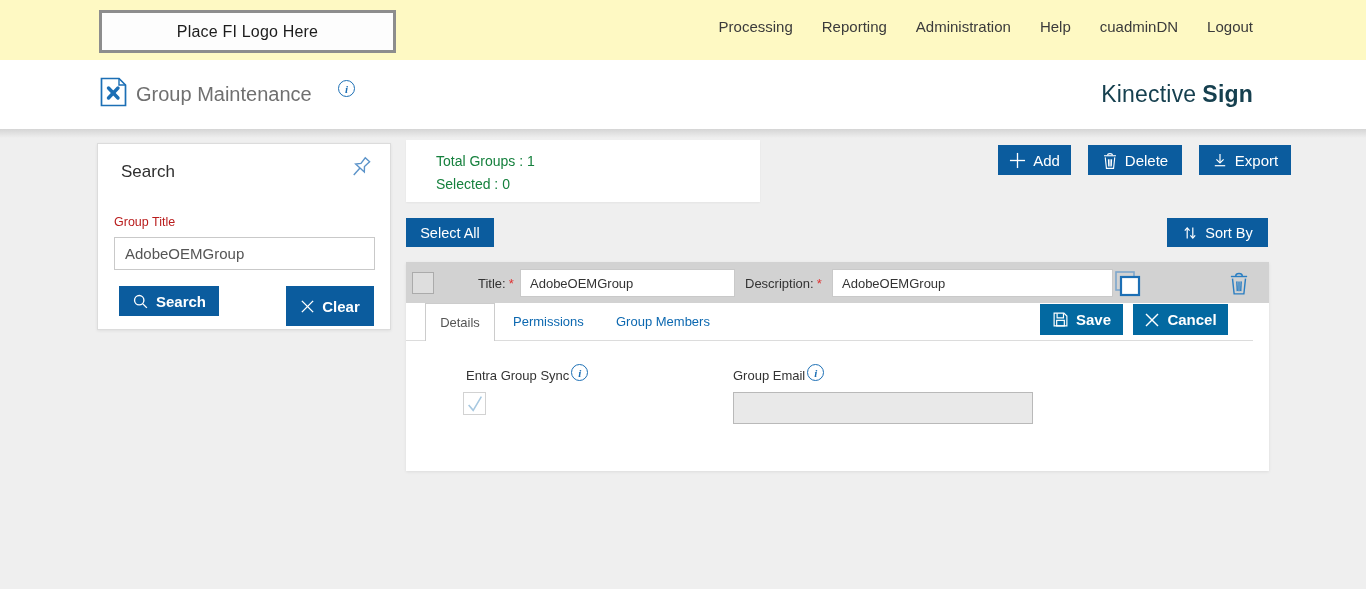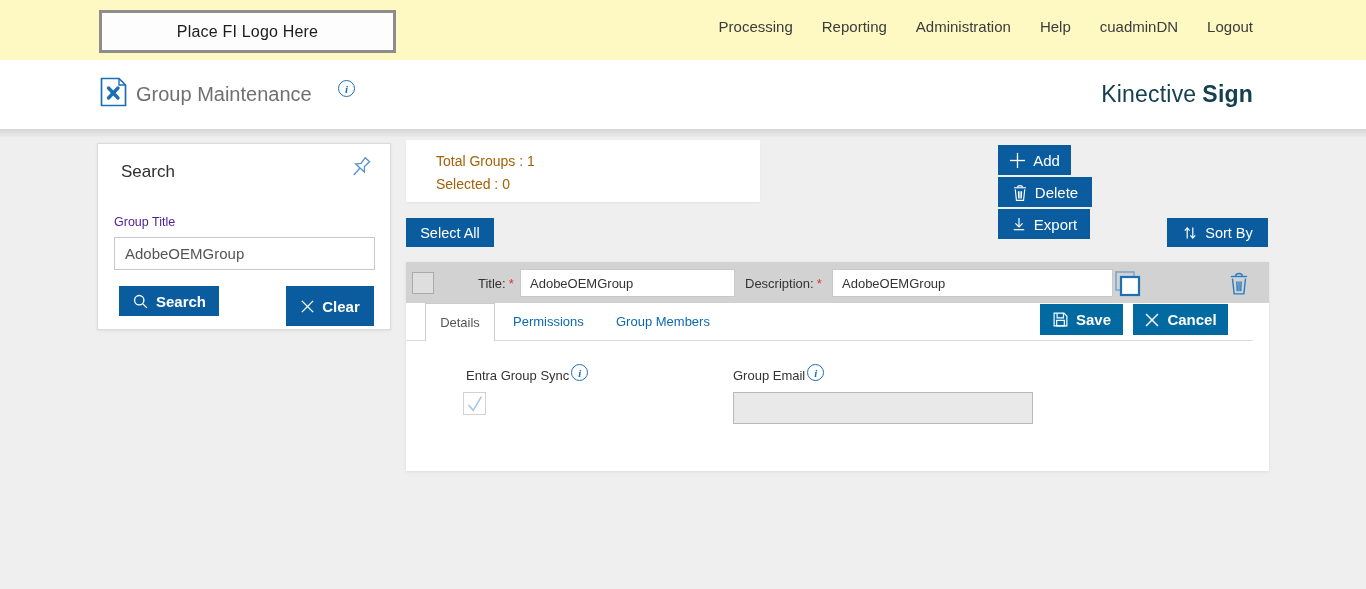--- a/index.html
+++ b/index.html
@@ -36,31 +36,31 @@
          background:#0b5c9e; color:#fff; font-size:15px; cursor:pointer; border:none; }
   .btn svg { flex:0 0 auto; }
   .btn-muted { background:#0369a1; font-weight:700; }
   .bold { font-weight:700; }
 
   
   .search-panel { left:97px; top:143px; width:294px; height:187px; background:#fff;
                   border:1px solid #dcdcdc; box-shadow:0 1px 3px rgba(0,0,0,.07); }
   .search-title { left:23px; top:18px; font-size:17px; color:#2f2f2f; }
   .pin { right:16px; top:10px; width:28px; height:28px; cursor:pointer; }
-  .group-title-label { left:16px; top:71px; font-size:12.5px; color:#4c1d95; }
+  .group-title-label { left:16px; top:71px; font-size:12.5px; color:#b91c1c; }
   .search-input { left:16px; top:93px; width:261px; height:33px; border:1px solid #c9c9c9;
                   font-family:inherit; font-size:15px; color:#555; padding:0 10px; background:#fff; }
   .search-btn { left:21px; top:142px; width:100px; height:30px; }
   .clear-btn  { left:188px; top:142px; width:88px; height:40px; }
 
   
   .summary { left:406px; top:140px; width:354px; height:62px; background:#fff;
              box-shadow:0 1px 2px rgba(0,0,0,.05); padding:10px 0 0 30px; }
-  .summary div { font-size:14px; color:#a16207; line-height:23px; }
-  .toolbar { left:998px; top:145px; display:flex; gap:2px;flex-direction:column; }
+  .summary div { font-size:14px; color:#15803d; line-height:23px; }
+  .toolbar { left:998px; top:145px; display:flex; gap:17px; }
   .add-btn { width:73px; height:30px; }
   .delete-btn { width:94px; height:30px; }
   .export-btn { width:92px; height:30px; }
   .selectall-btn { left:406px; top:218px; width:88px; height:29px; font-size:14.5px; }
   .sortby-btn { left:1167px; top:218px; width:101px; height:29px; font-size:14.5px; }
 
   
   .main-panel { left:406px; top:262px; width:863px; height:209px; background:#fff;
                 box-shadow:0 1px 3px rgba(0,0,0,.08); }
   .row-header { position:absolute; left:0; top:0; width:863px; height:41px; background:#d2d2d2; }

